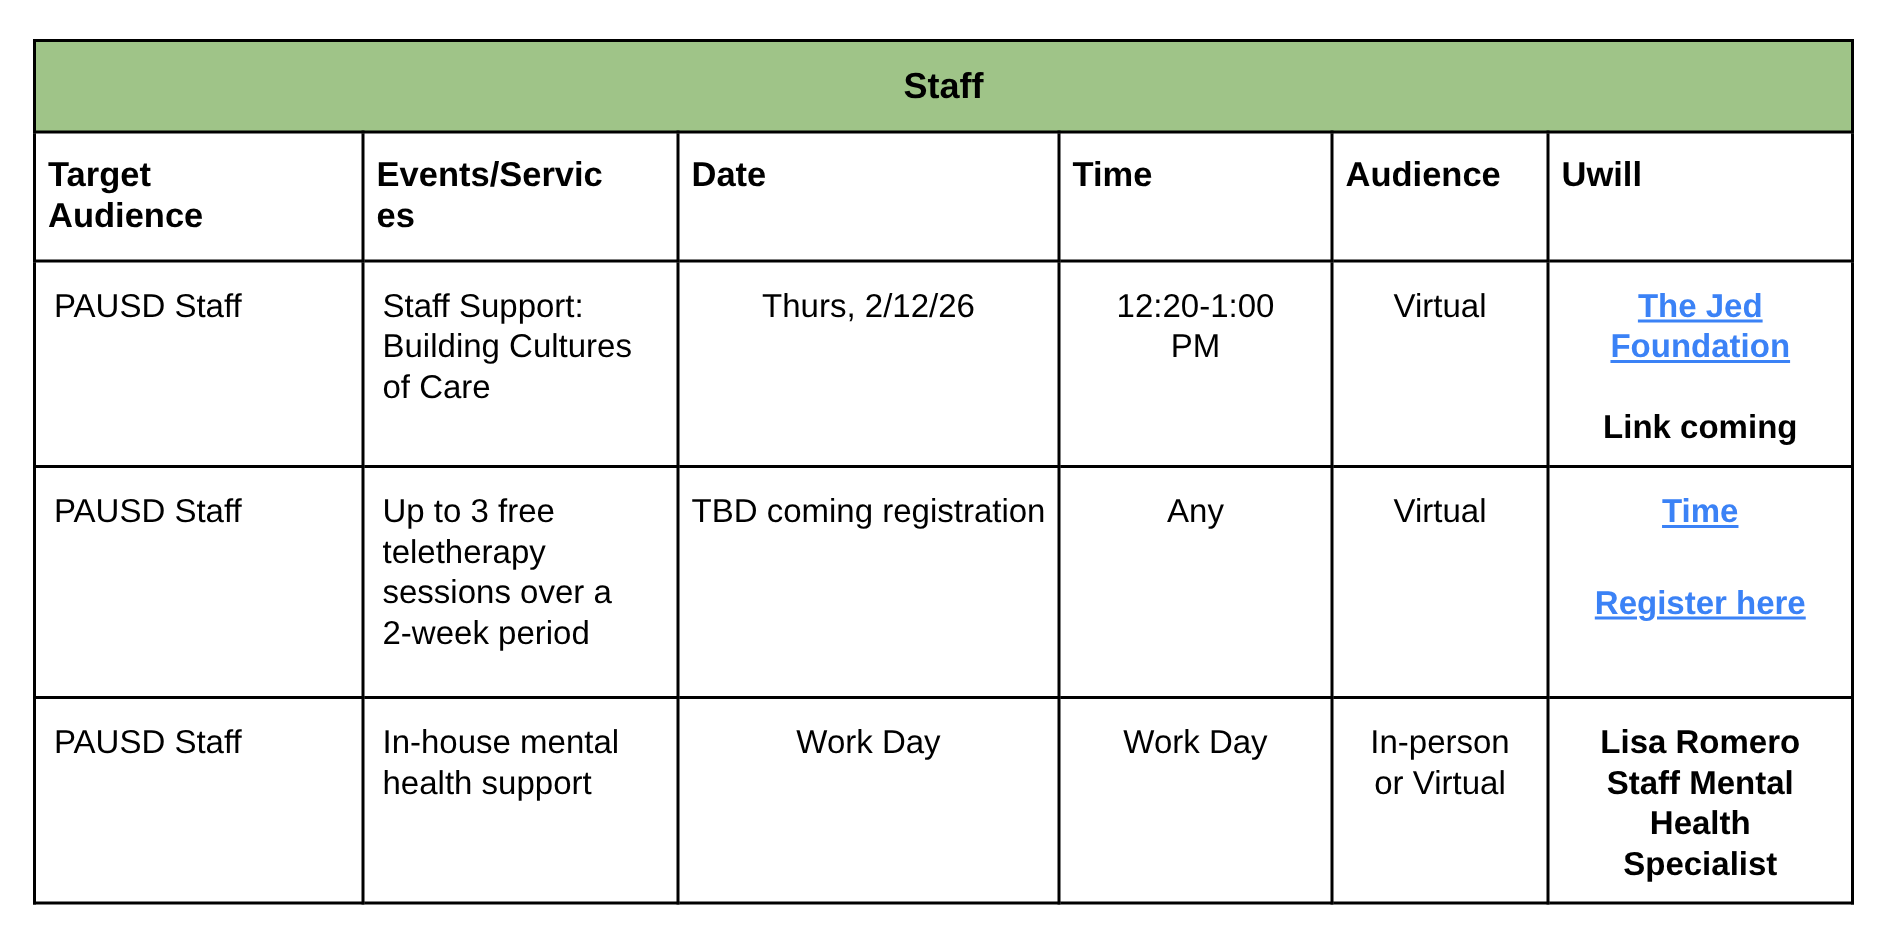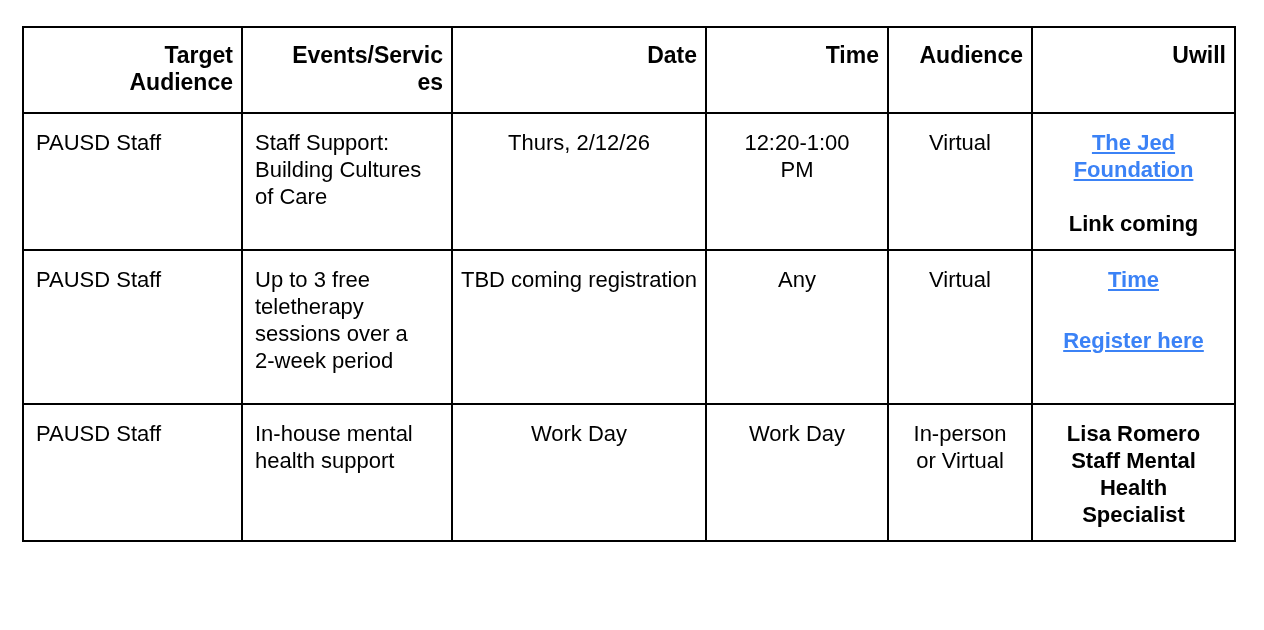--- a/index.html
+++ b/index.html
@@ -36,21 +36,21 @@
       height: 59px;
       vertical-align: middle;
       font-size: 24px;
       font-weight: bold;
       text-align: center;
     }
     .head-row th {
       height: 86px;
       font-weight: bold;
       font-size: 23px;
-      text-align: right;
+      text-align: left;
       padding-top: 14px;
       box-sizing: border-box;
       padding-left: 8px;
       padding-right: 8px;
       border-radius: 10px;
     }
     .body-row td {
       padding-top: 15px;
       padding-left: 12px;
       padding-right: 10px;
@@ -85,20 +85,23 @@
   <table>
     <colgroup>
       <col style="width:219px">
       <col style="width:210px">
       <col style="width:254px">
       <col style="width:182px">
       <col style="width:144px">
       <col style="width:203px">
     </colgroup>
     <thead>
+      <tr class="title-row">
+        <th colspan="6">Staff</th>
+      </tr>
       <tr class="head-row">
         <th>Target<br>Audience</th>
         <th>Events/Servic<br>es</th>
         <th>Date</th>
         <th>Time</th>
         <th>Audience</th>
         <th>Uwill</th>
       </tr>
     </thead>
     <tbody>

